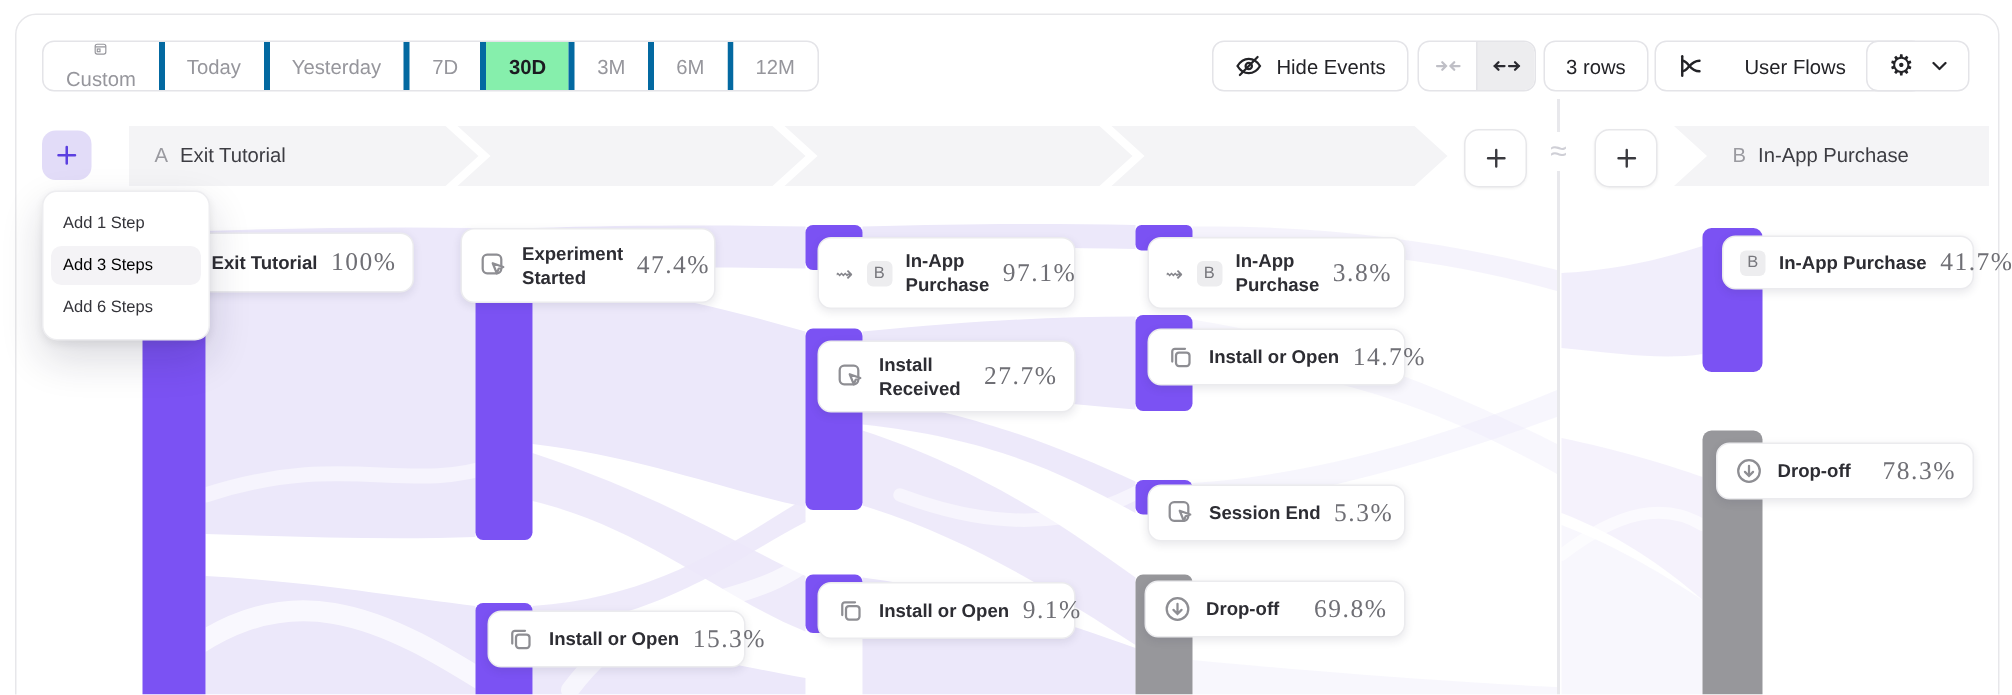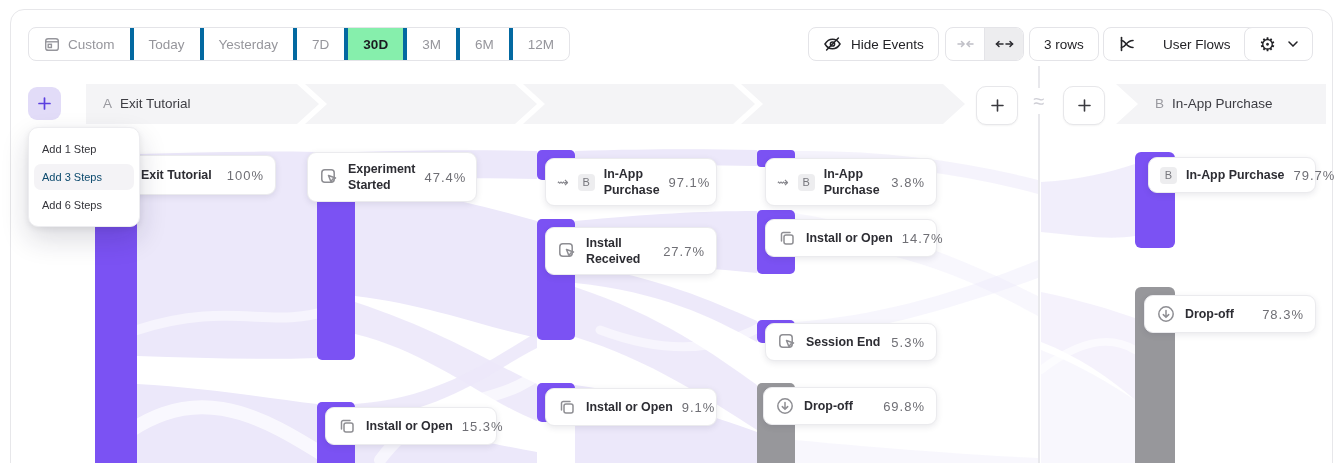--- a/index.html
+++ b/index.html
@@ -9,21 +9,21 @@
   .panel{position:absolute;left:10px;top:9px;width:1321px;height:520px;
          background:#fff;border:1px solid #e7e7ea;border-radius:14px;}
 
   
   .toolbar-item{position:absolute;top:27px;height:34px;box-sizing:border-box;
       display:flex;align-items:center;background:#fff;border:1px solid #e4e4e8;
       border-radius:8px;z-index:30;}
   .date-group{left:28px;}
   .date-seg{height:100%;display:flex;align-items:center;padding:0 15px;
       font-size:13.5px;color:#96969c;border-left:4px solid #0369a1;cursor:pointer;gap:8px;}
-  .date-seg:first-child{border-left:none;border-radius:8px 0 0 8px;}
+  .date-seg:first-child{border-left:none;border-radius:8px 0 0 8px;flex-direction:column;}
   .date-seg:last-child{border-radius:0 8px 8px 0;}
   .date-seg.active{background:#86efac;color:#1b1b20;font-weight:700;}
   .btn{gap:9px;padding:0 14px;font-size:13.5px;color:#232327;font-weight:500;cursor:pointer;}
   .hide-events{left:808px;}
   .arrow-group{left:945px;padding:0;overflow:hidden;}
   .arrow-half{width:38px;height:100%;display:flex;align-items:center;justify-content:center;cursor:pointer;}
   .arrow-half.dim{color:#c0c0c7;}
   .arrow-half.on{background:#ededef;border-left:1px solid #e4e4e8;}
   .rows-btn{left:1029px;}
   .userflows-btn{left:1103px;gap:27px;}
@@ -47,33 +47,33 @@
 
   
   .flow-svg{position:absolute;left:0;top:0;z-index:3;}
 
   
   .card{position:absolute;z-index:10;background:#fff;border:1px solid #ebebee;
       border-radius:9px;box-shadow:0 2px 6px rgba(40,40,70,.10);
       display:flex;align-items:center;gap:9px;padding:0 11px;box-sizing:border-box;cursor:pointer;}
   .nlabel{font-size:12.4px;font-weight:700;color:#2d2d33;line-height:1.3;white-space:nowrap;}
   .card.two .nlabel{white-space:normal;width:74px;}
-  .npct{margin-left:auto;font-family:Liberation Sans, sans-serif;font-size:13px;
+  .npct{margin-left:auto;font-family:Liberation Serif, serif;font-size:17px;
       letter-spacing:1px;color:#6f6f75;white-space:nowrap;}
   .nicon{display:flex;align-items:center;justify-content:center;flex:0 0 auto;}
   .bbadge{flex:0 0 auto;width:17px;height:17px;border-radius:4px;background:#ededef;
       color:#77777d;font-size:11px;display:flex;align-items:center;justify-content:center;}
   .squig{font-size:14px;color:#85858b;line-height:1;}
 
   
   .menu{position:absolute;left:28px;top:127px;width:110px;z-index:50;background:#fff;
       border:1px solid #ededf0;border-radius:10px;padding:6px 0;
       box-shadow:0 12px 28px rgba(25,25,55,.16),0 2px 6px rgba(0,0,0,.07);}
   .menu-item{margin:2px 5px;padding:7px 8px;font-size:11px;color:#333339;border-radius:7px;cursor:pointer;}
-  .menu-item.hl{background:#f4f3f6;color:#0c4a6e;}
+  .menu-item.hl{background:#f4f3f6;color:#000000;}
 
   svg.ic{display:block;}
 </style>
 </head>
 <body>
 
 <div class="panel"></div>
 
 <svg class="flow-svg" width="1341" height="463" viewBox="0 0 1341 463">
 
@@ -335,21 +335,21 @@
         <path d="M10,6.5 V13 M7.3,10.6 L10,13.3 L12.7,10.6"></path>
       </svg>
   </span>
   <span class="nlabel">Drop-off</span>
   <span class="npct">69.8%</span>
 </div>
 
 <div class="card" style="left:1148px;top:157px;width:168px;height:36px;">
   <span class="bbadge">B</span>
   <span class="nlabel">In-App Purchase</span>
-  <span class="npct">79.7%</span>
+  <span class="npct">41.7%</span>
 </div>
 <div class="card" style="left:1144px;top:295px;width:172px;height:38px;">
   <span class="nicon">
     <svg class="ic" width="20" height="20" viewBox="0 0 20 20" fill="none" stroke="#8e8e93" stroke-width="1.5" stroke-linecap="round">
         <circle cx="10" cy="10" r="7.2"></circle>
         <path d="M10,6.5 V13 M7.3,10.6 L10,13.3 L12.7,10.6"></path>
       </svg>
   </span>
   <span class="nlabel">Drop-off</span>
   <span class="npct">78.3%</span>

